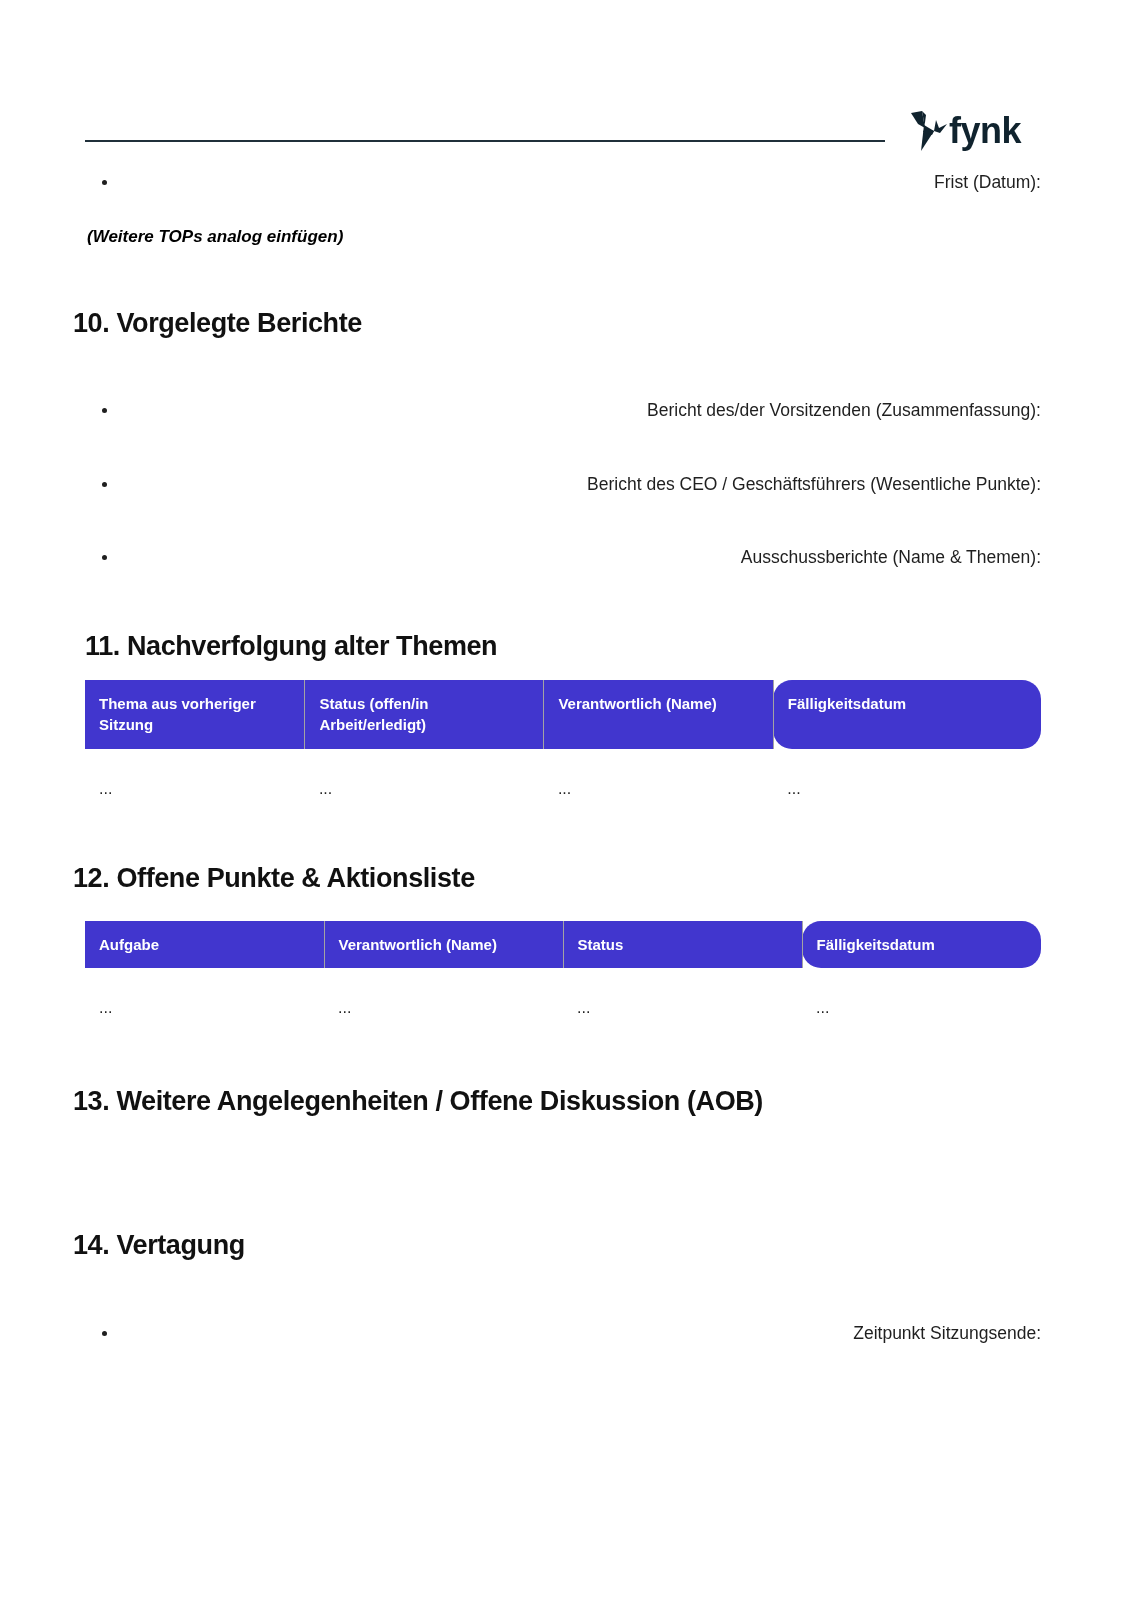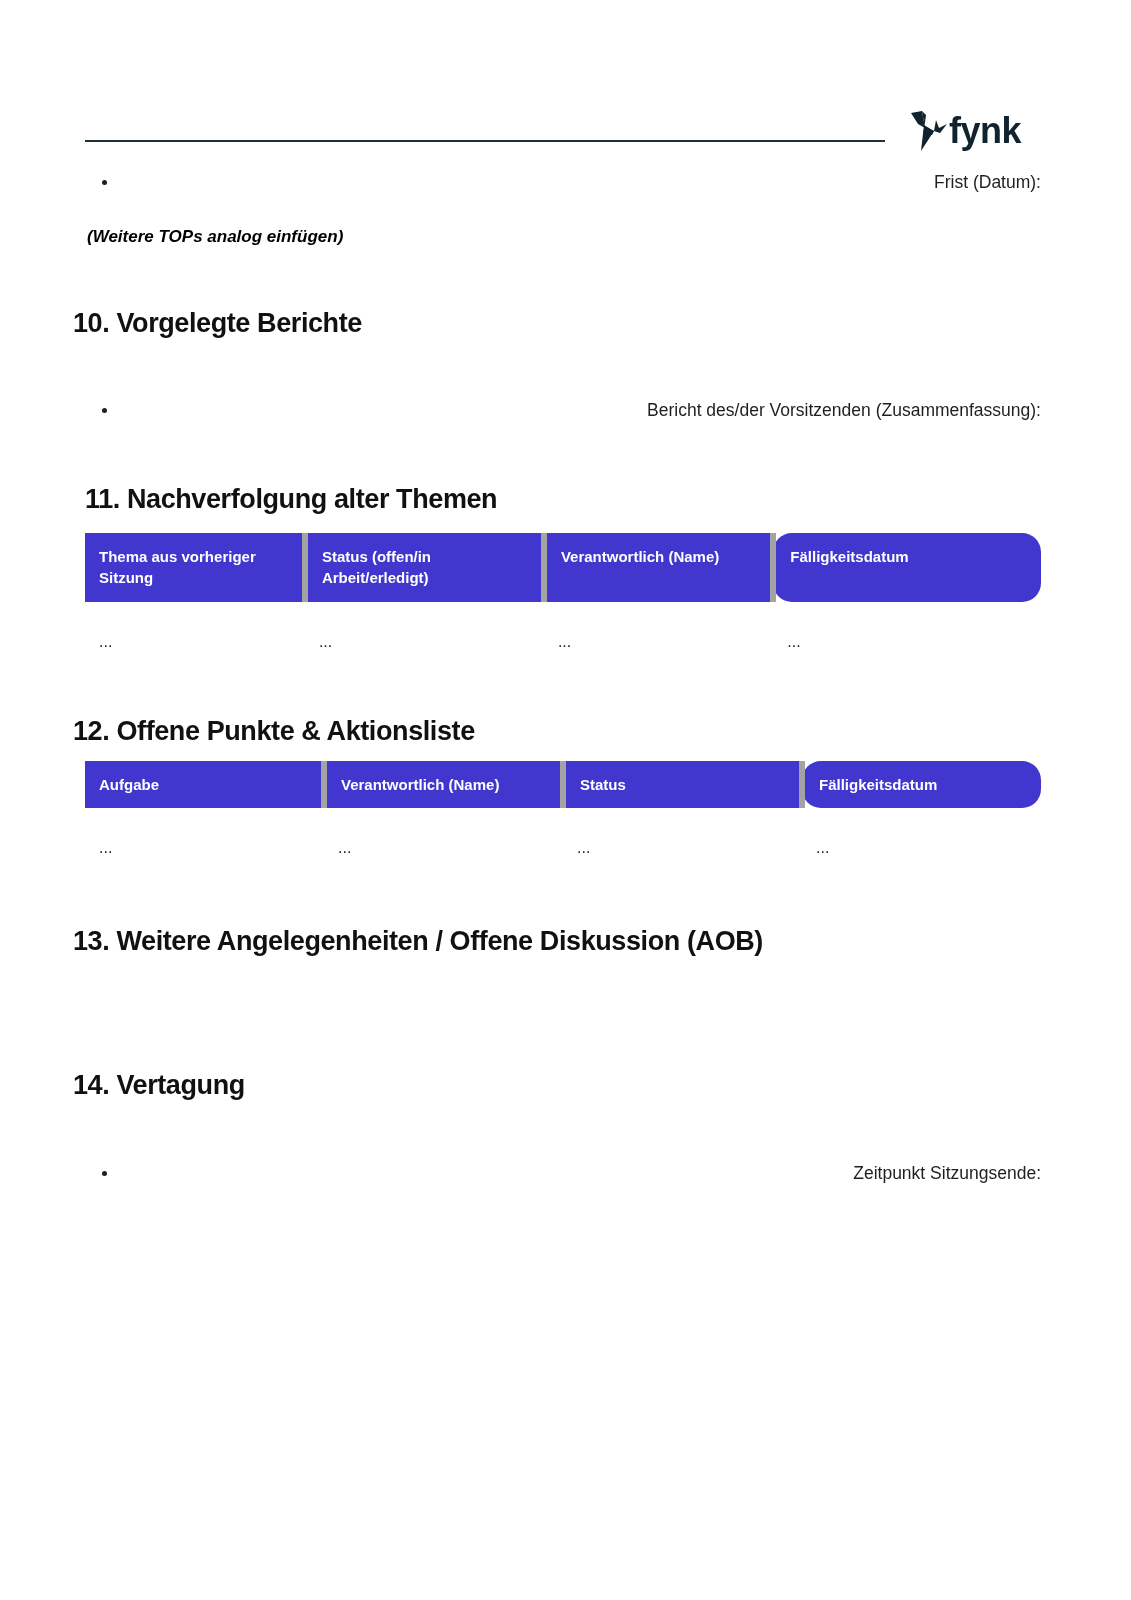--- a/index.html
+++ b/index.html
@@ -118,38 +118,38 @@
     table-layout: fixed;
   }
   table.grid thead th {
     background: #4136CE;
     color: #ffffff;
     font-size: 15px;
     font-weight: 700;
     text-align: left;
     padding: 13px 14px 13px 14px;
     vertical-align: top;
-    border-right: 6px solid #a3a3a3;
+    border-right: 1px solid #a3a3a3;
     line-height: 1.45;
   }
   table.grid thead th:last-child {
     border-right: none;
     border-radius: 19px;
   }
   table.grid tbody td {
     font-size: 16px;
     color: #222222;
     padding: 30px 14px 10px 14px;
     vertical-align: top;
     background: #ffffff;
     line-height: 1.3;
   }
 
   .t1 { margin-top: 16px; }
-  .t2 { margin-top: 12px; }
+  .t2 { margin-top: 25px; }
 
   
   .footer {
     position: absolute;
     left: 85px;
     right: 110px;
     bottom: 62px;
   }
   .footer-rule {
     height: 2px;
@@ -199,20 +199,22 @@
     <div style="height:32px"></div>
 
     <div class="note-italic">(Weitere TOPs analog einfügen)</div>
 
     <div style="height:52px"></div>
 
     <h2 class="section">10. Vorgelegte Berichte</h2>
     <div style="height:50px"></div>
     <ul class="bullets">
       <li>Bericht des/der Vorsitzenden (Zusammenfassung):</li>
+      <li style="margin-top:49px">Bericht des CEO / Geschäftsführers (Wesentliche Punkte):</li>
+      <li style="margin-top:49px">Ausschussberichte (Name &amp; Themen):</li>
     </ul>
 
     <div style="height:52px"></div>
 
     <h2 class="section indent">11. Nachverfolgung alter Themen</h2>
 
     <div class="t1" style="padding-left:20px">
       <table class="grid">
         <colgroup>
           <col style="width:23%">

